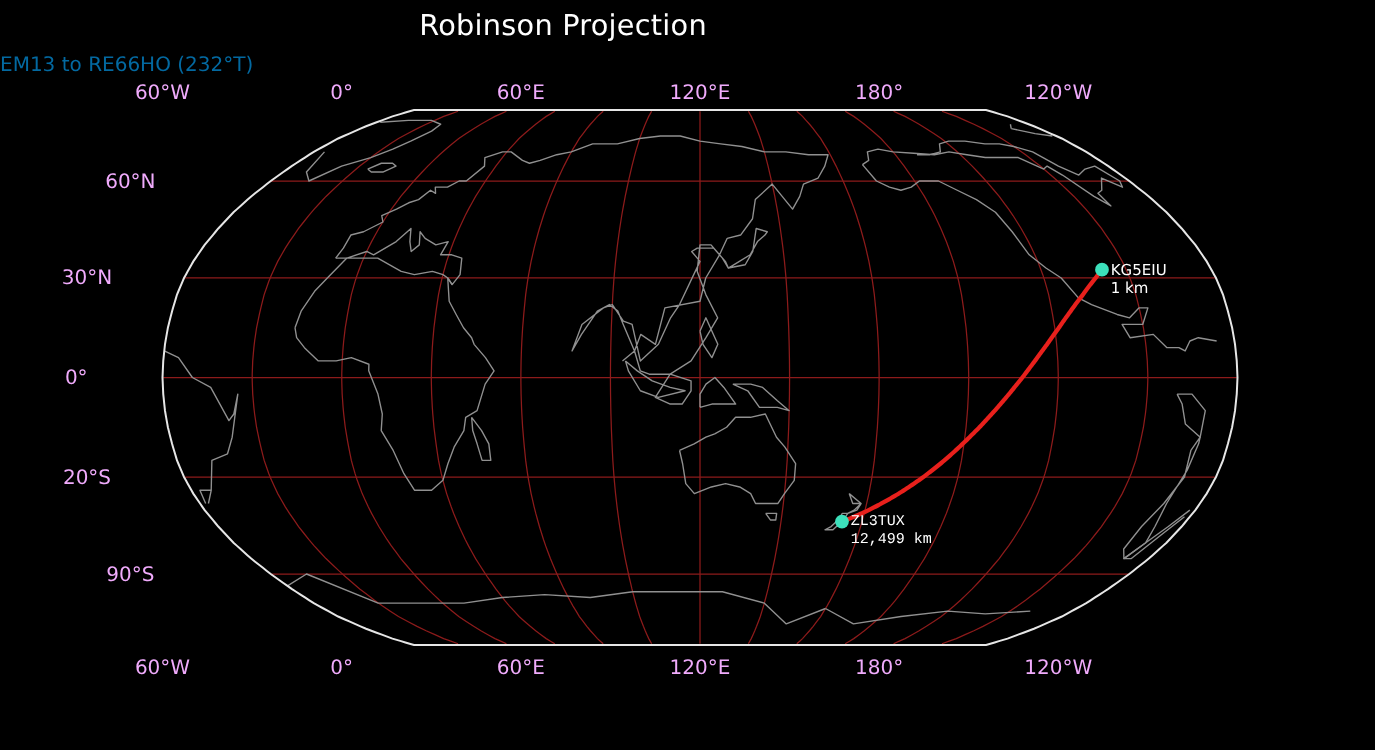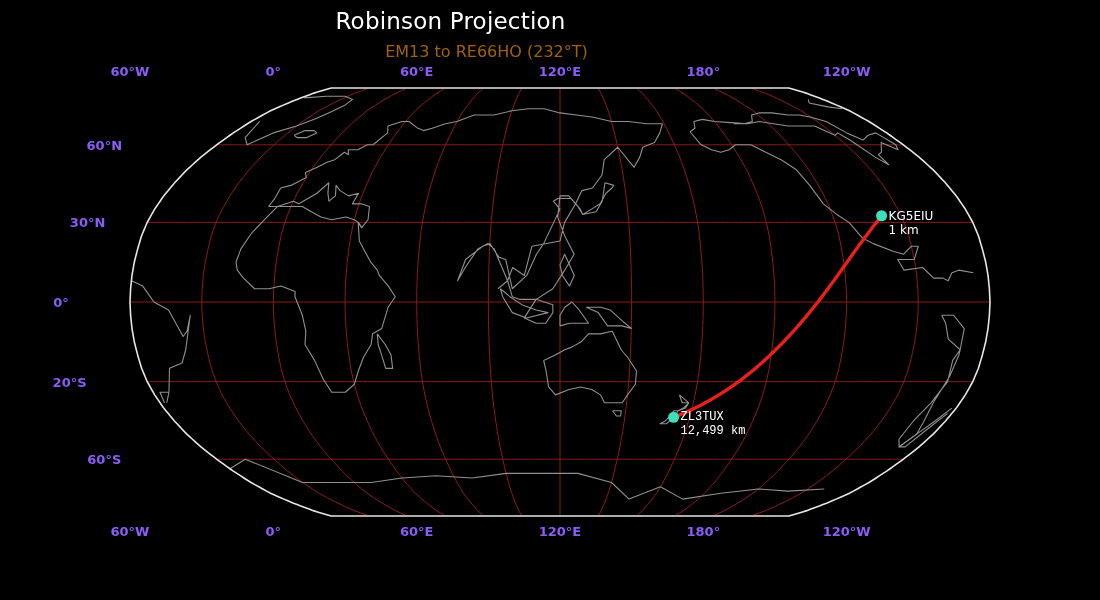--- a/index.html
+++ b/index.html
@@ -29,35 +29,33 @@
     text-align: center;
     font-size: 23px;
     color: #ffffff;
     letter-spacing: 0.2px;
   }
   #subtitle {
     position: absolute;
     left: 0;
     top: 42px;
     width: 973px;
-    text-align: center;
     font-size: 16px;
-    color: #a16207;
+    color: #0369a1;
   }
   #map-svg {
     position: absolute;
     left: 0;
     top: 0;
   }
   .axis-label {
     position: absolute;
-    font-size: 13px;
-    color: #8b5cf6;
+    font-size: 16px;
+    color: #f0abfc;
     white-space: nowrap;
-    font-weight: bold;
   }
   .lon-label { transform: translateX(-50%); }
   .lat-label { transform: translateY(-50%); text-align: center; }
   .station-label {
     position: absolute;
     font-size: 12px;
     color: #ffffff;
     white-space: nowrap;
     line-height: 1.15;
   }
@@ -137,24 +135,24 @@
       <div class="axis-label lon-label" style="left: 560px; top: 524px;">120°E</div>
       <div class="axis-label lon-label" style="left: 703.333px; top: 64px;">180°</div>
       <div class="axis-label lon-label" style="left: 703.333px; top: 524px;">180°</div>
       <div class="axis-label lon-label" style="left: 846.667px; top: 64px;">120°W</div>
       <div class="axis-label lon-label" style="left: 846.667px; top: 524px;">120°W</div>
       <div class="axis-label lon-label" style="left: 130px; top: 64px;">60°W</div>
       <div class="axis-label lon-label" style="left: 130px; top: 524px;">60°W</div>
       <div class="axis-label lon-label" style="left: 273.333px; top: 64px;">0°</div>
       <div class="axis-label lon-label" style="left: 273.333px; top: 524px;">0°</div>
       <div class="axis-label lat-label" style="left: 0px; width: 208.602px; top: 144.796px;">60°N</div>
-      <div class="axis-label lat-label" style="left: 0px; width: 139.2px; top: 222.392px; margin-left: 18px;">30°N</div>
+      <div class="axis-label lat-label" style="left: 0px; width: 139.2px; top: 222.392px;">30°N</div>
       <div class="axis-label lat-label" style="left: 0px; width: 122px; top: 302px;">0°</div>
       <div class="axis-label lat-label" style="left: 0px; width: 139.2px; top: 381.608px;">20°S</div>
-      <div class="axis-label lat-label" style="left: 0px; width: 208.602px; top: 459.204px;">60°S</div>
+      <div class="axis-label lat-label" style="left: 0px; width: 208.602px; top: 459.204px;">90°S</div>
     </div>
   <div id="label-layer">
       <div class="station-label" style="left: 888.583px; top: 209.758px;">
         <div>KG5EIU</div>
         <div>1 km</div>
       </div>
       <div class="station-label" style="left: 680.57px; top: 411.284px; font-family: Liberation Mono, monospace;">
         <div>ZL3TUX</div>
         <div>12,499 km</div>
       </div>

